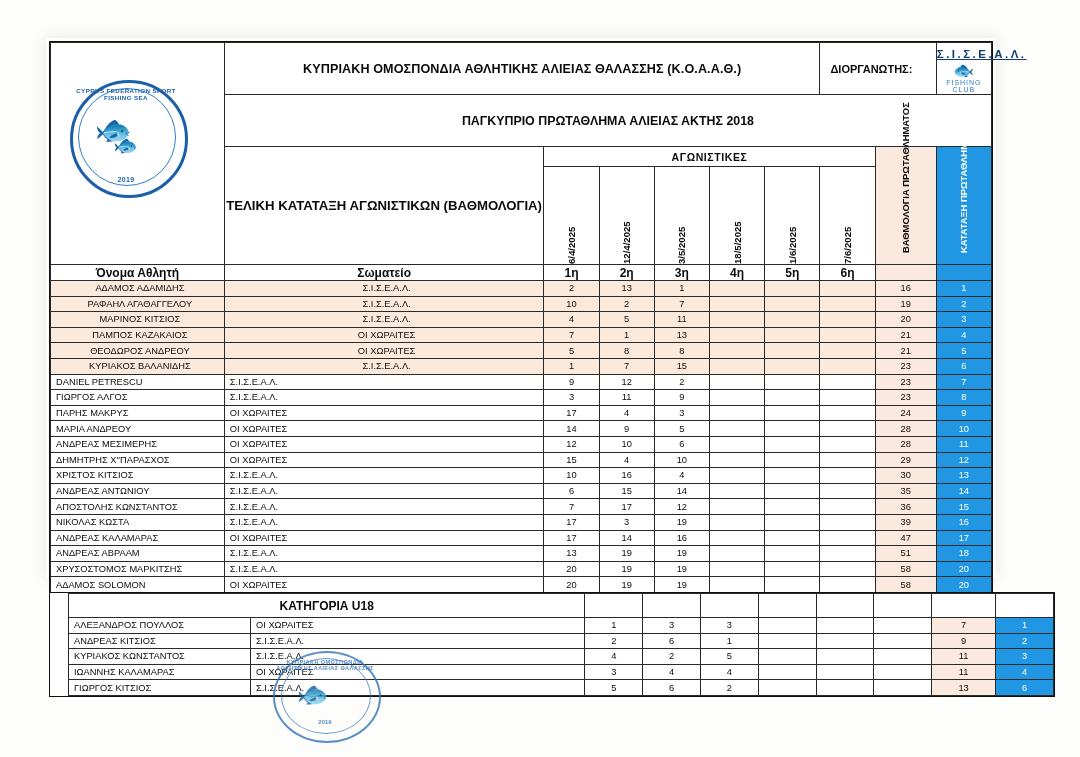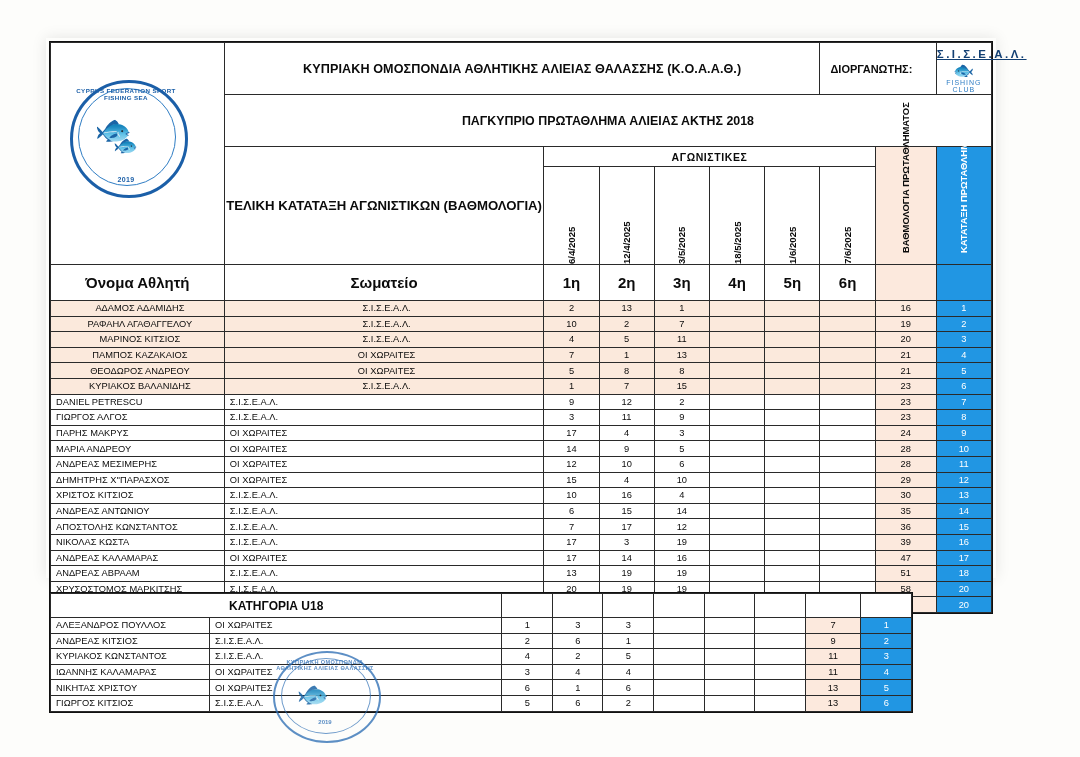--- a/index.html
+++ b/index.html
@@ -199,22 +199,22 @@
     font-weight: bold;
     white-space: nowrap;
     height: 94px;
     display: block;
     text-align: center;
     margin: 0 auto;
   }
 
   
   .lbl-row td {
-    height: 36px;
-    font-size: 15px;
+    height: 16px;
+    font-size: 12px;
     font-weight: bold;
     text-align: center;
   }
   .lbl-name { }
   .lbl-club { }
 
   
   .data-row td {
     height: 15.6px;
     font-size: 9.3px;
@@ -244,24 +244,25 @@
     background: #2196e3;
     color: #ffffff;
   }
   .row-hl .c-name, .row-hl .c-club, .row-hl .c-num { background: #fbe9dc; text-align: center; }
 
   
   .sheet2 {
     position: absolute;
     left: 49px;
     top: 592px;
-    width: 864px;
+    width: 1006px;
     border: 1.4px solid #111;
     background: #fff;
     box-sizing: border-box;
+    padding-left: 18px;
   }
   .u18-title {
     height: 24px;
     text-align: center;
     font-size: 12px;
     font-weight: bold;
   }
   .u18-blank { background: #fff; }
 
   
@@ -733,32 +734,20 @@
             <td class="c-num">3</td>
             <td class="c-num">4</td>
             <td class="c-num">4</td>
             <td class="c-num"></td>
             <td class="c-num"></td>
             <td class="c-num"></td>
             <td class="c-score">11</td>
             <td class="c-rank">4</td>
           </tr>
           <tr class="data-row">
-            <td class="c-name">ΝΙΚΗΤΑΣ ΧΡΙΣΤΟΥ</td>
-            <td class="c-club">ΟΙ ΧΩΡΑΙΤΕΣ</td>
-            <td class="c-num">6</td>
-            <td class="c-num">1</td>
-            <td class="c-num">6</td>
-            <td class="c-num"></td>
-            <td class="c-num"></td>
-            <td class="c-num"></td>
-            <td class="c-score">13</td>
-            <td class="c-rank">5</td>
-          </tr>
-          <tr class="data-row">
             <td class="c-name">ΓΙΩΡΓΟΣ ΚΙΤΣΙΟΣ</td>
             <td class="c-club">Σ.Ι.Σ.Ε.Α.Λ.</td>
             <td class="c-num">5</td>
             <td class="c-num">6</td>
             <td class="c-num">2</td>
             <td class="c-num"></td>
             <td class="c-num"></td>
             <td class="c-num"></td>
             <td class="c-score">13</td>
             <td class="c-rank">6</td>

